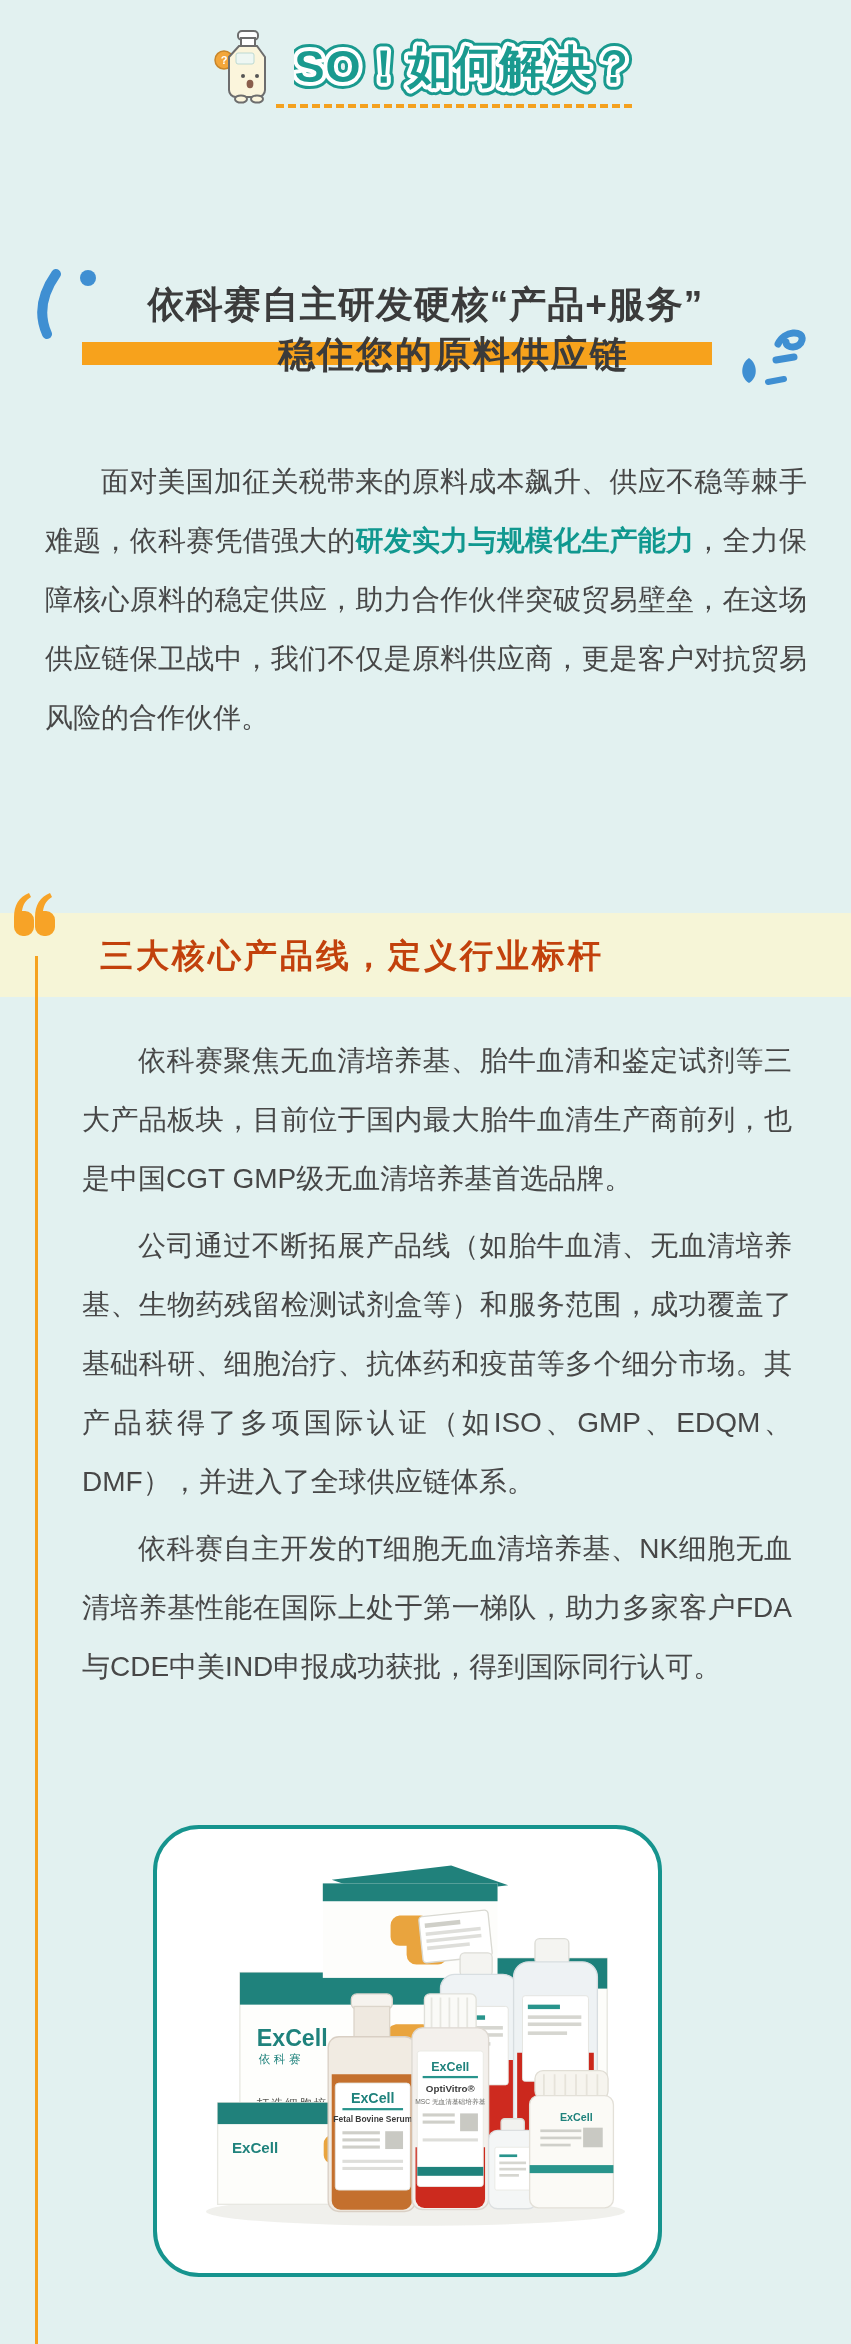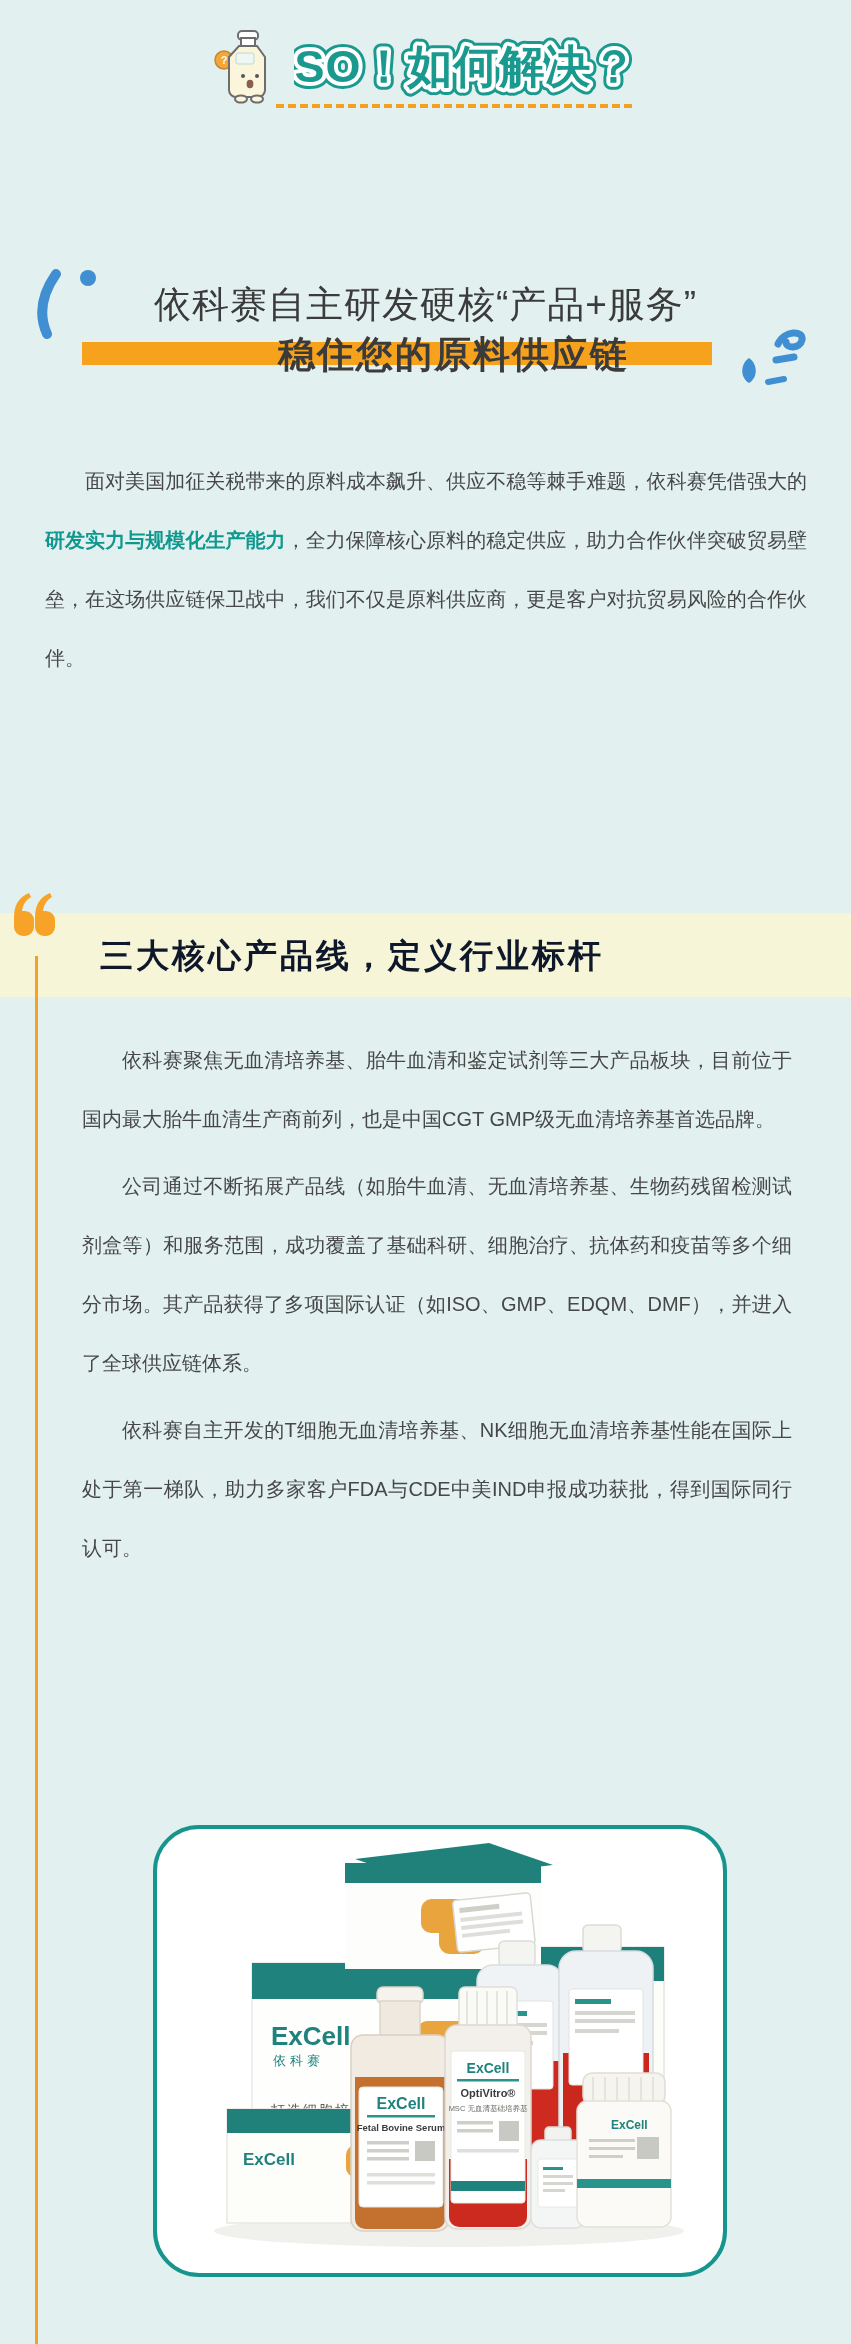--- a/index.html
+++ b/index.html
@@ -12,43 +12,43 @@
 
   
   .hero{position:absolute;top:26px;left:0;width:851px;display:flex;justify-content:center;align-items:flex-end;gap:14px;}
   .hero svg{display:block;}
   .hero-dashes{position:absolute;top:104px;left:276px;width:356px;border-top:4px dashed #f4a11f;}
 
   
   .deco-left{position:absolute;top:264px;left:30px;}
   .deco-right{position:absolute;top:328px;left:736px;}
   .title1{position:absolute;top:250px;left:0;width:851px;text-align:center;
-          font-size:37px;font-weight:normal;color:#3b3b3b;letter-spacing:1px;line-height:48px;}
+          font-size:37px;font-weight:bold;color:#3b3b3b;letter-spacing:1px;line-height:48px;}
   .title2-wrap{position:absolute;top:298px;left:0;width:851px;height:72px;}
   .orange-bar{position:absolute;top:44px;left:82px;width:630px;height:23px;background:#f7a21c;}
   .title2{position:absolute;top:0;left:0;width:851px;text-align:center;
           font-size:37px;font-weight:bold;color:#3b3b3b;letter-spacing:2px;line-height:52px;padding-left:28px;}
 
   
-  .body-p{font-size:20px;line-height:59px;color:#474747;text-align:justify;text-indent:2em;margin:0;}
+  .body-p{font-size:28px;line-height:59px;color:#474747;text-align:justify;text-indent:2em;margin:0;}
   .intro-p{position:absolute;top:452px;left:45px;width:762px;}
   .em{color:#10988f;font-weight:bold;}
 
   
   .band{position:absolute;top:913px;left:0;width:851px;height:84px;background:#f6f5d7;z-index:1;}
   .band h3{margin:0;position:absolute;left:100px;top:0;height:84px;line-height:86px;
-           font-size:33px;font-weight:bold;color:#0f172a;letter-spacing:3px;}
+           font-size:33px;font-weight:bold;color:#c2410c;letter-spacing:3px;}
   .quote-icon{position:absolute;top:891px;left:11px;z-index:3;}
   .vline{position:absolute;top:956px;left:35px;width:3px;height:1388px;background:#f6a21f;z-index:2;}
 
   .sec-text{position:absolute;top:1031px;left:82px;width:726px;}
   .sec-text p{margin:0 16px 8px 0;}
 
   
-  .card{position:absolute;top:1825px;left:153px;width:574px;height:452px;
+  .card{position:absolute;top:1825px;left:153px;width:509px;height:452px;
         background:#ffffff;border:4px solid #16948e;border-radius:46px;box-sizing:border-box;overflow:hidden;}
   .card svg{display:block;width:100%;height:100%;}
 </style>
 </head>
 <body>
 
 <div id="page">
 
   <header class="hero">
     <svg width="66" height="76" viewBox="0 0 66 76">

